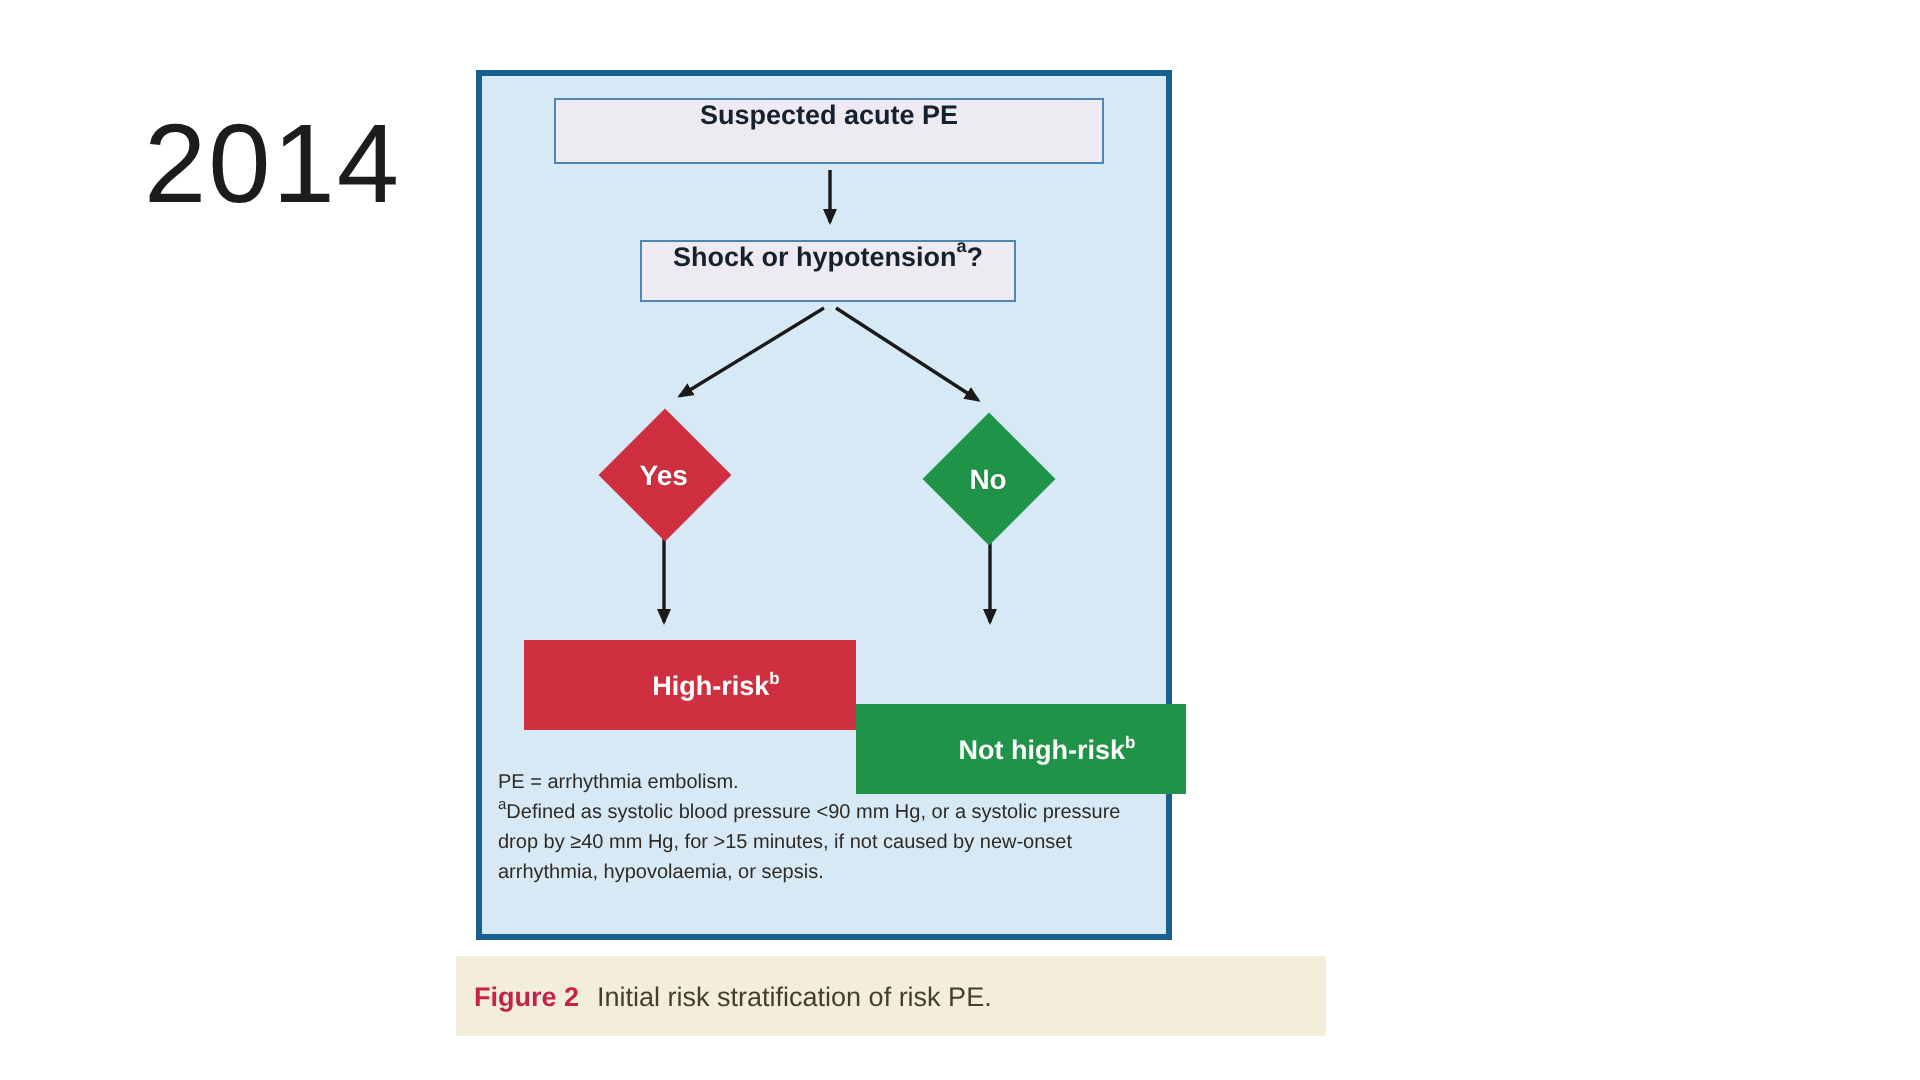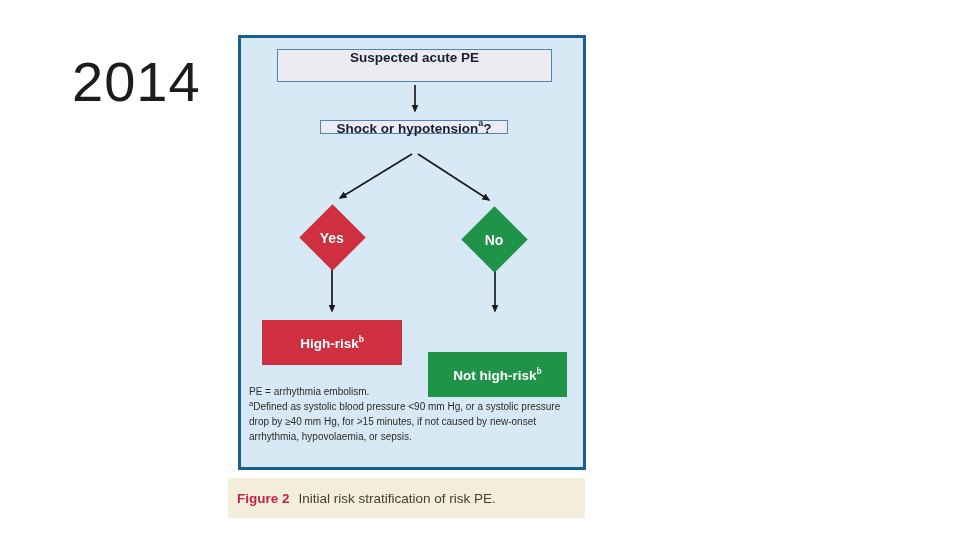--- a/index.html
+++ b/index.html
@@ -21,40 +21,40 @@
 
   .panel{position:absolute;left:238px;top:35px;width:348px;height:435px;box-sizing:border-box;
          background:var(--c-panel-bg);border:3px solid var(--c-panel-border);}
 
   .arrows{position:absolute;left:0;top:0;width:342px;height:429px;pointer-events:none;}
 
   .node{position:absolute;box-sizing:border-box;display:flex;align-items:flex-start;justify-content:center;
         text-align:center;font-weight:bold;color:#15212e;}
   .qbox{background:var(--c-box-bg);border:1px solid var(--c-box-border);font-size:13.5px;}
   .start{left:36px;top:11px;width:275px;height:33px;}
-  .decision{left:79px;top:82px;width:188px;height:14px;}
+  .decision{left:79px;top:82px;width:188px;height:31px;}
   .node sup{font-size:9px;line-height:0;position:relative;top:-2px;}
 
   .diamond{position:absolute;width:47px;height:47px;transform:rotate(45deg);
            display:flex;align-items:center;justify-content:center;}
   .diamond.yes{left:68px;top:176px;background:var(--c-yes);}
   .diamond.no{left:230px;top:178px;background:var(--c-no);}
   .diamond-label{transform:rotate(-45deg);color:#fff;font-weight:bold;font-size:14px;
                  text-shadow:0 0 1px rgba(0,0,0,.25);}
 
   .result{position:absolute;top:282px;height:45px;display:flex;align-items:center;justify-content:center;
-          color:#fff;font-weight:bold;font-size:13.5px;}
+          color:#fff;font-weight:bold;font-size:13.5px;padding-left:26px;}
   .result sup{color:#fff;font-size:8.5px;top:-3px;}
   .result.red{left:21px;width:140px;background:var(--c-yes);}
   .result.green{left:187px;width:139px;background:var(--c-no);margin-top:32px;}
 
   .footnotes{position:absolute;left:8px;top:346px;width:330px;font-size:10px;line-height:15px;color:#2e2a26;}
   .fn sup{font-size:7.5px;line-height:0;}
 
-  .caption{position:absolute;left:228px;top:478px;width:357px;height:40px;background:var(--c-caption-bg);
+  .caption{position:absolute;left:228px;top:478px;width:435px;height:40px;background:var(--c-caption-bg);
            display:flex;align-items:center;padding-left:9px;box-sizing:border-box;font-size:13.5px;color:#473d2e;}
   .figlabel{color:var(--c-figure-label);font-weight:bold;margin-right:9px;}
 </style>
 </head>
 <body>
 
 <div class="slide">
 
   <div class="year">2014</div>
 

